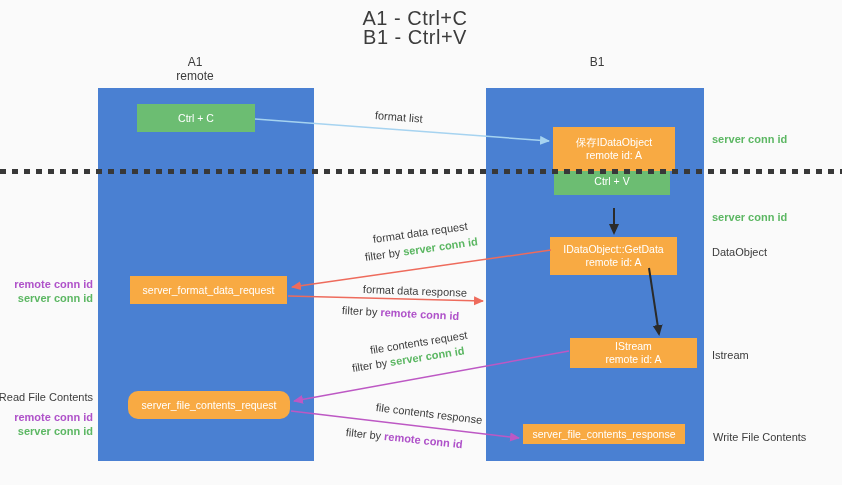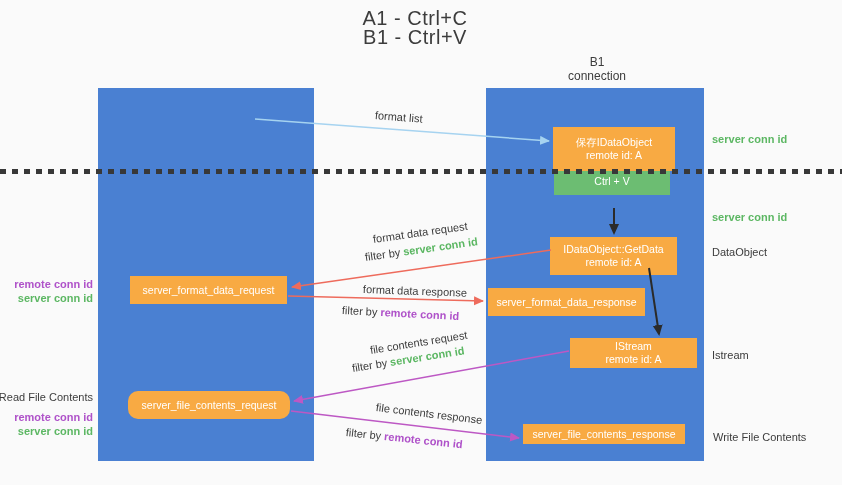--- a/index.html
+++ b/index.html
@@ -63,46 +63,49 @@
 </head>
 <body>
 
 <div class="canvas">
 
   <div class="title">
     <div>A1 - Ctrl+C</div>
     <div>B1 - Ctrl+V</div>
   </div>
 
+  <div class="col-header header-left">
+    <div>A1</div>
+    <div>remote</div>
+  </div>
   <div class="col-header header-right">
     <div>B1</div>
-    <div>connection</div>
   </div>
 
   <div class="column col-left"></div>
   <div class="column col-right"></div>
 
   <div class="dotted"></div>
 
+  <div class="box green-box b-ctrl-c">Ctrl + C</div>
   <div class="box green-box b-ctrl-v">Ctrl + V</div>
 
   <div class="box orange-box b-save">
     <div>保存IDataObject</div>
     <div>remote id: A</div>
   </div>
   <div class="box orange-box b-getdata">
     <div>IDataObject::GetData</div>
     <div>remote id: A</div>
   </div>
   <div class="box orange-box b-istream">
     <div>IStream</div>
     <div>remote id: A</div>
   </div>
   <div class="box orange-box b-freq">server_format_data_request</div>
-  <div class="box orange-box b-fresp">server_format_data_response</div>
   <div class="box orange-box b-cfreq">server_file_contents_request</div>
   <div class="box orange-box b-cfresp">server_file_contents_response</div>
 
   <svg class="overlay" width="842" height="485">
     <defs>
       <marker id="mBlue" markerUnits="userSpaceOnUse" markerWidth="12" markerHeight="10" refX="9" refY="4.5" orient="auto">
         <path d="M0,0 L10,4.5 L0,9 Z" fill="#a6d3f0"></path>
       </marker>
       <marker id="mBlack" markerUnits="userSpaceOnUse" markerWidth="13" markerHeight="11" refX="9" refY="5" orient="auto">
         <path d="M0,0 L11,5 L0,10 Z" fill="#2b2b2b"></path>

